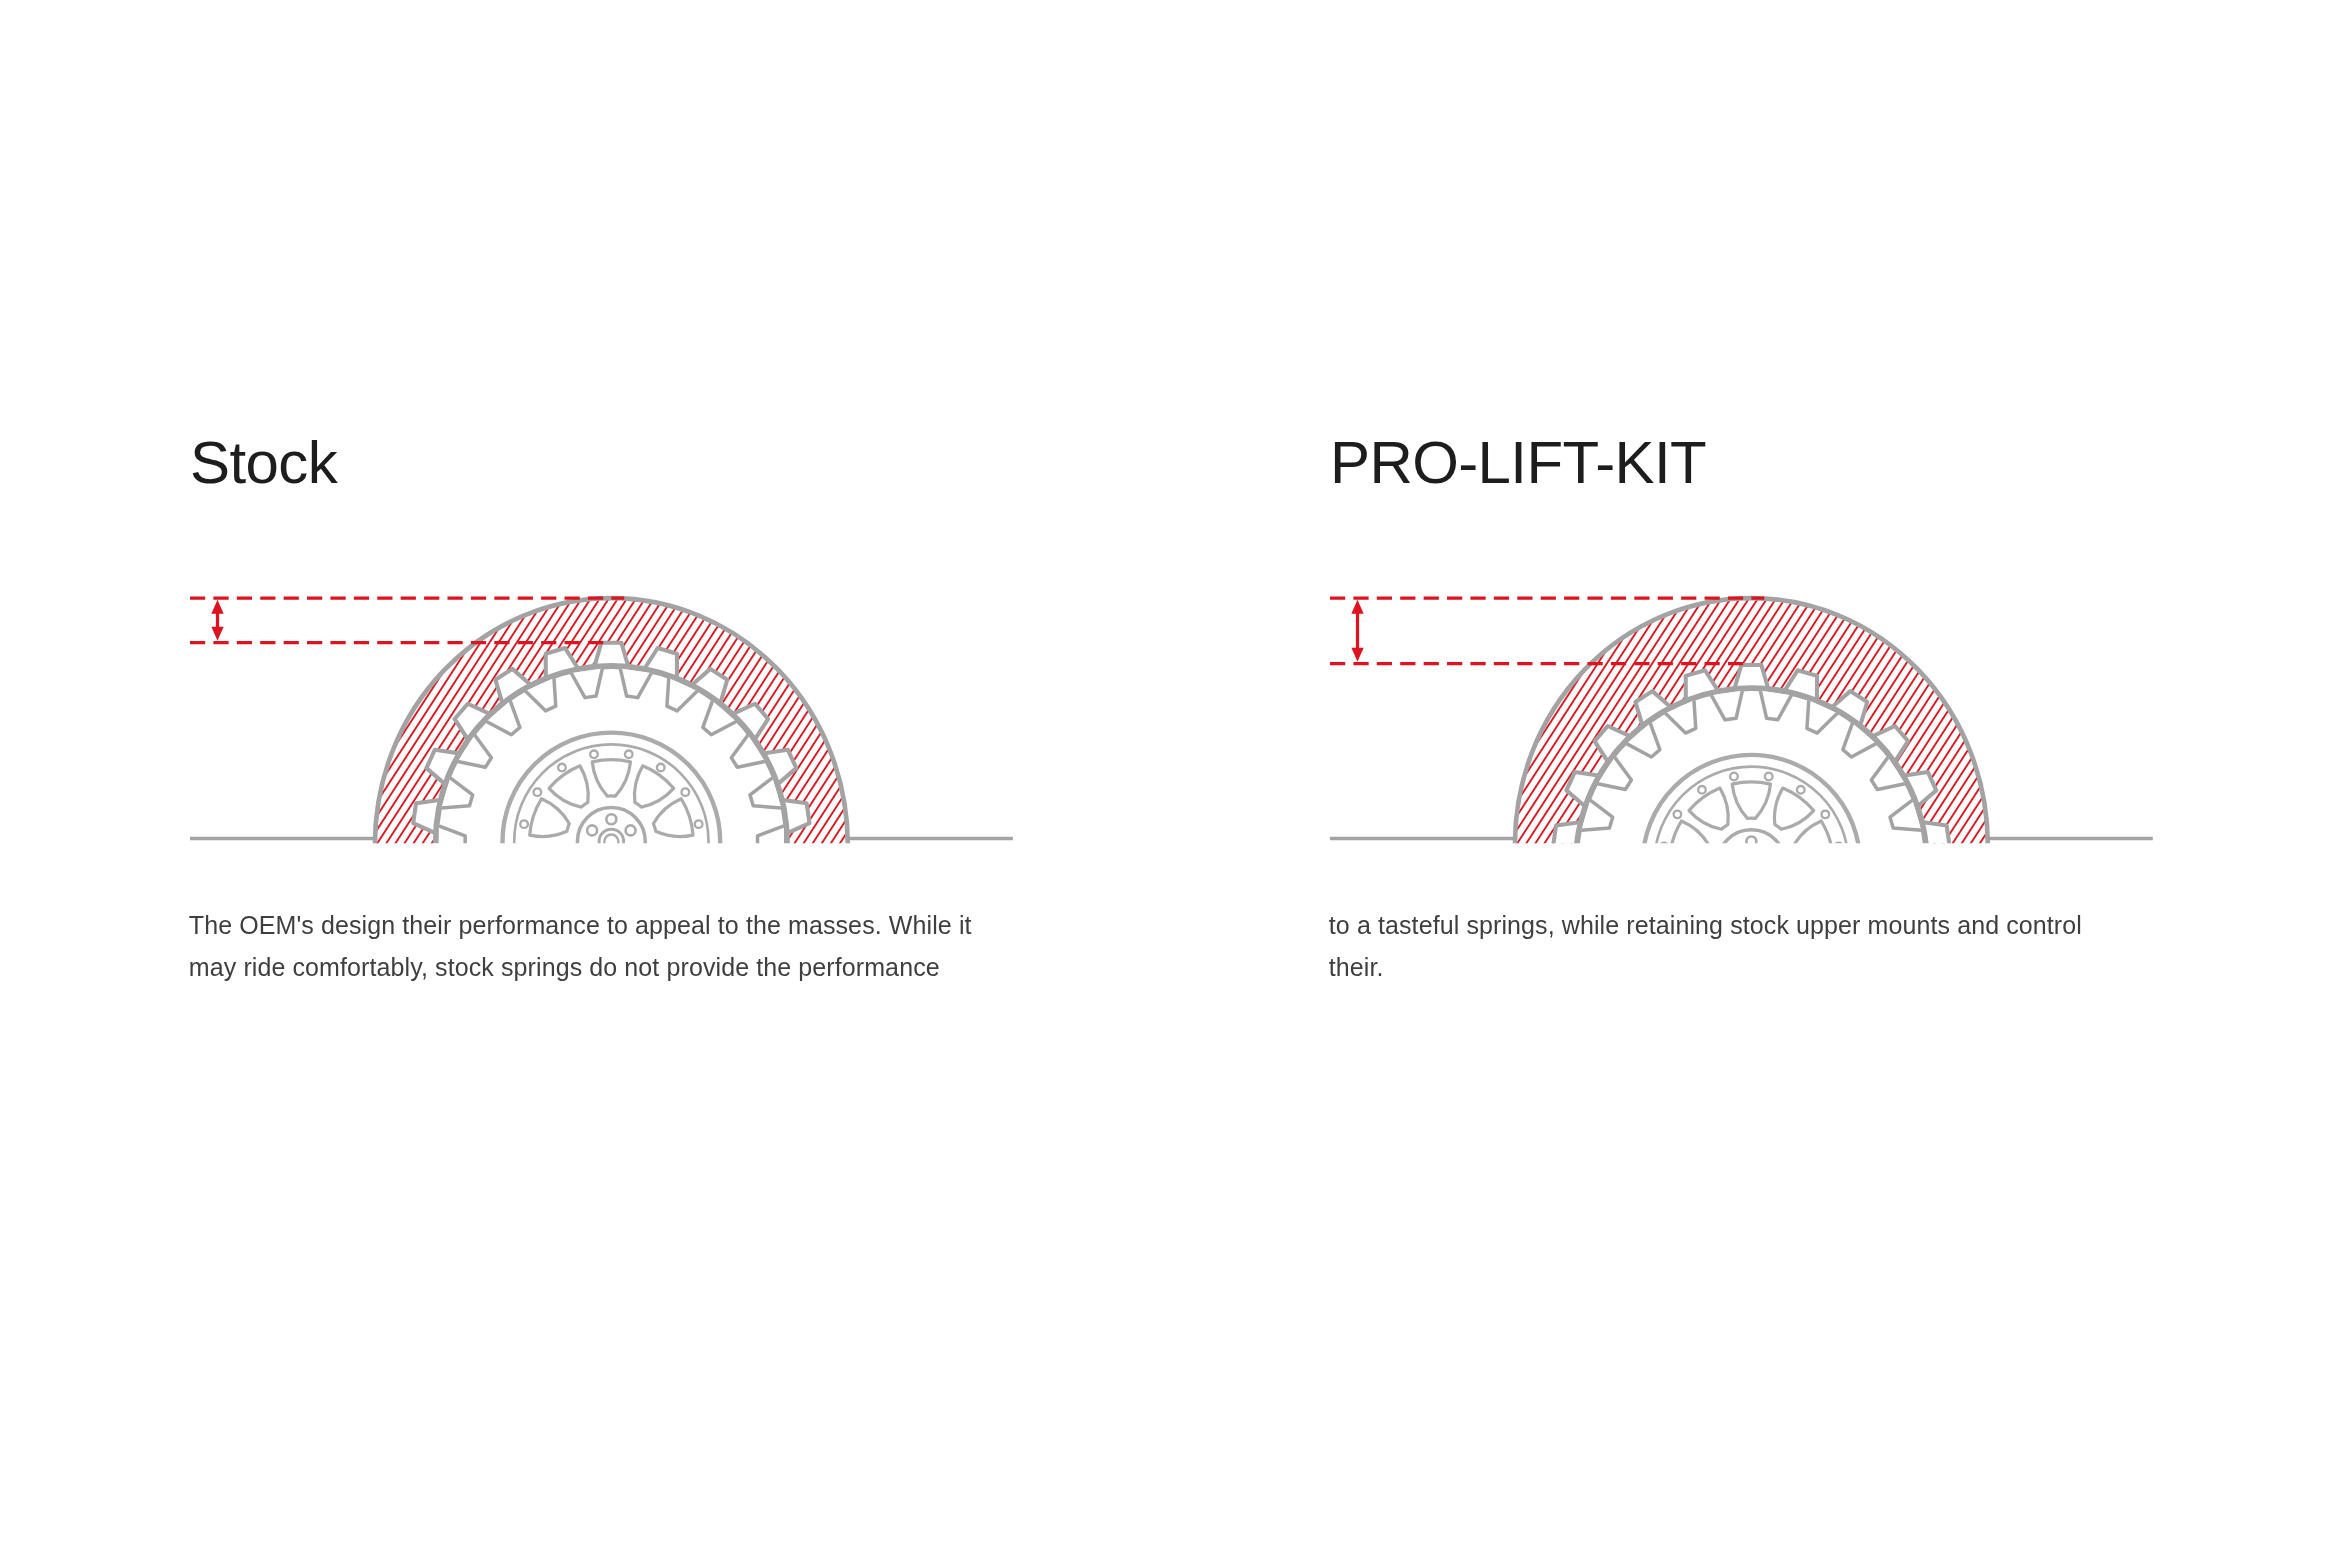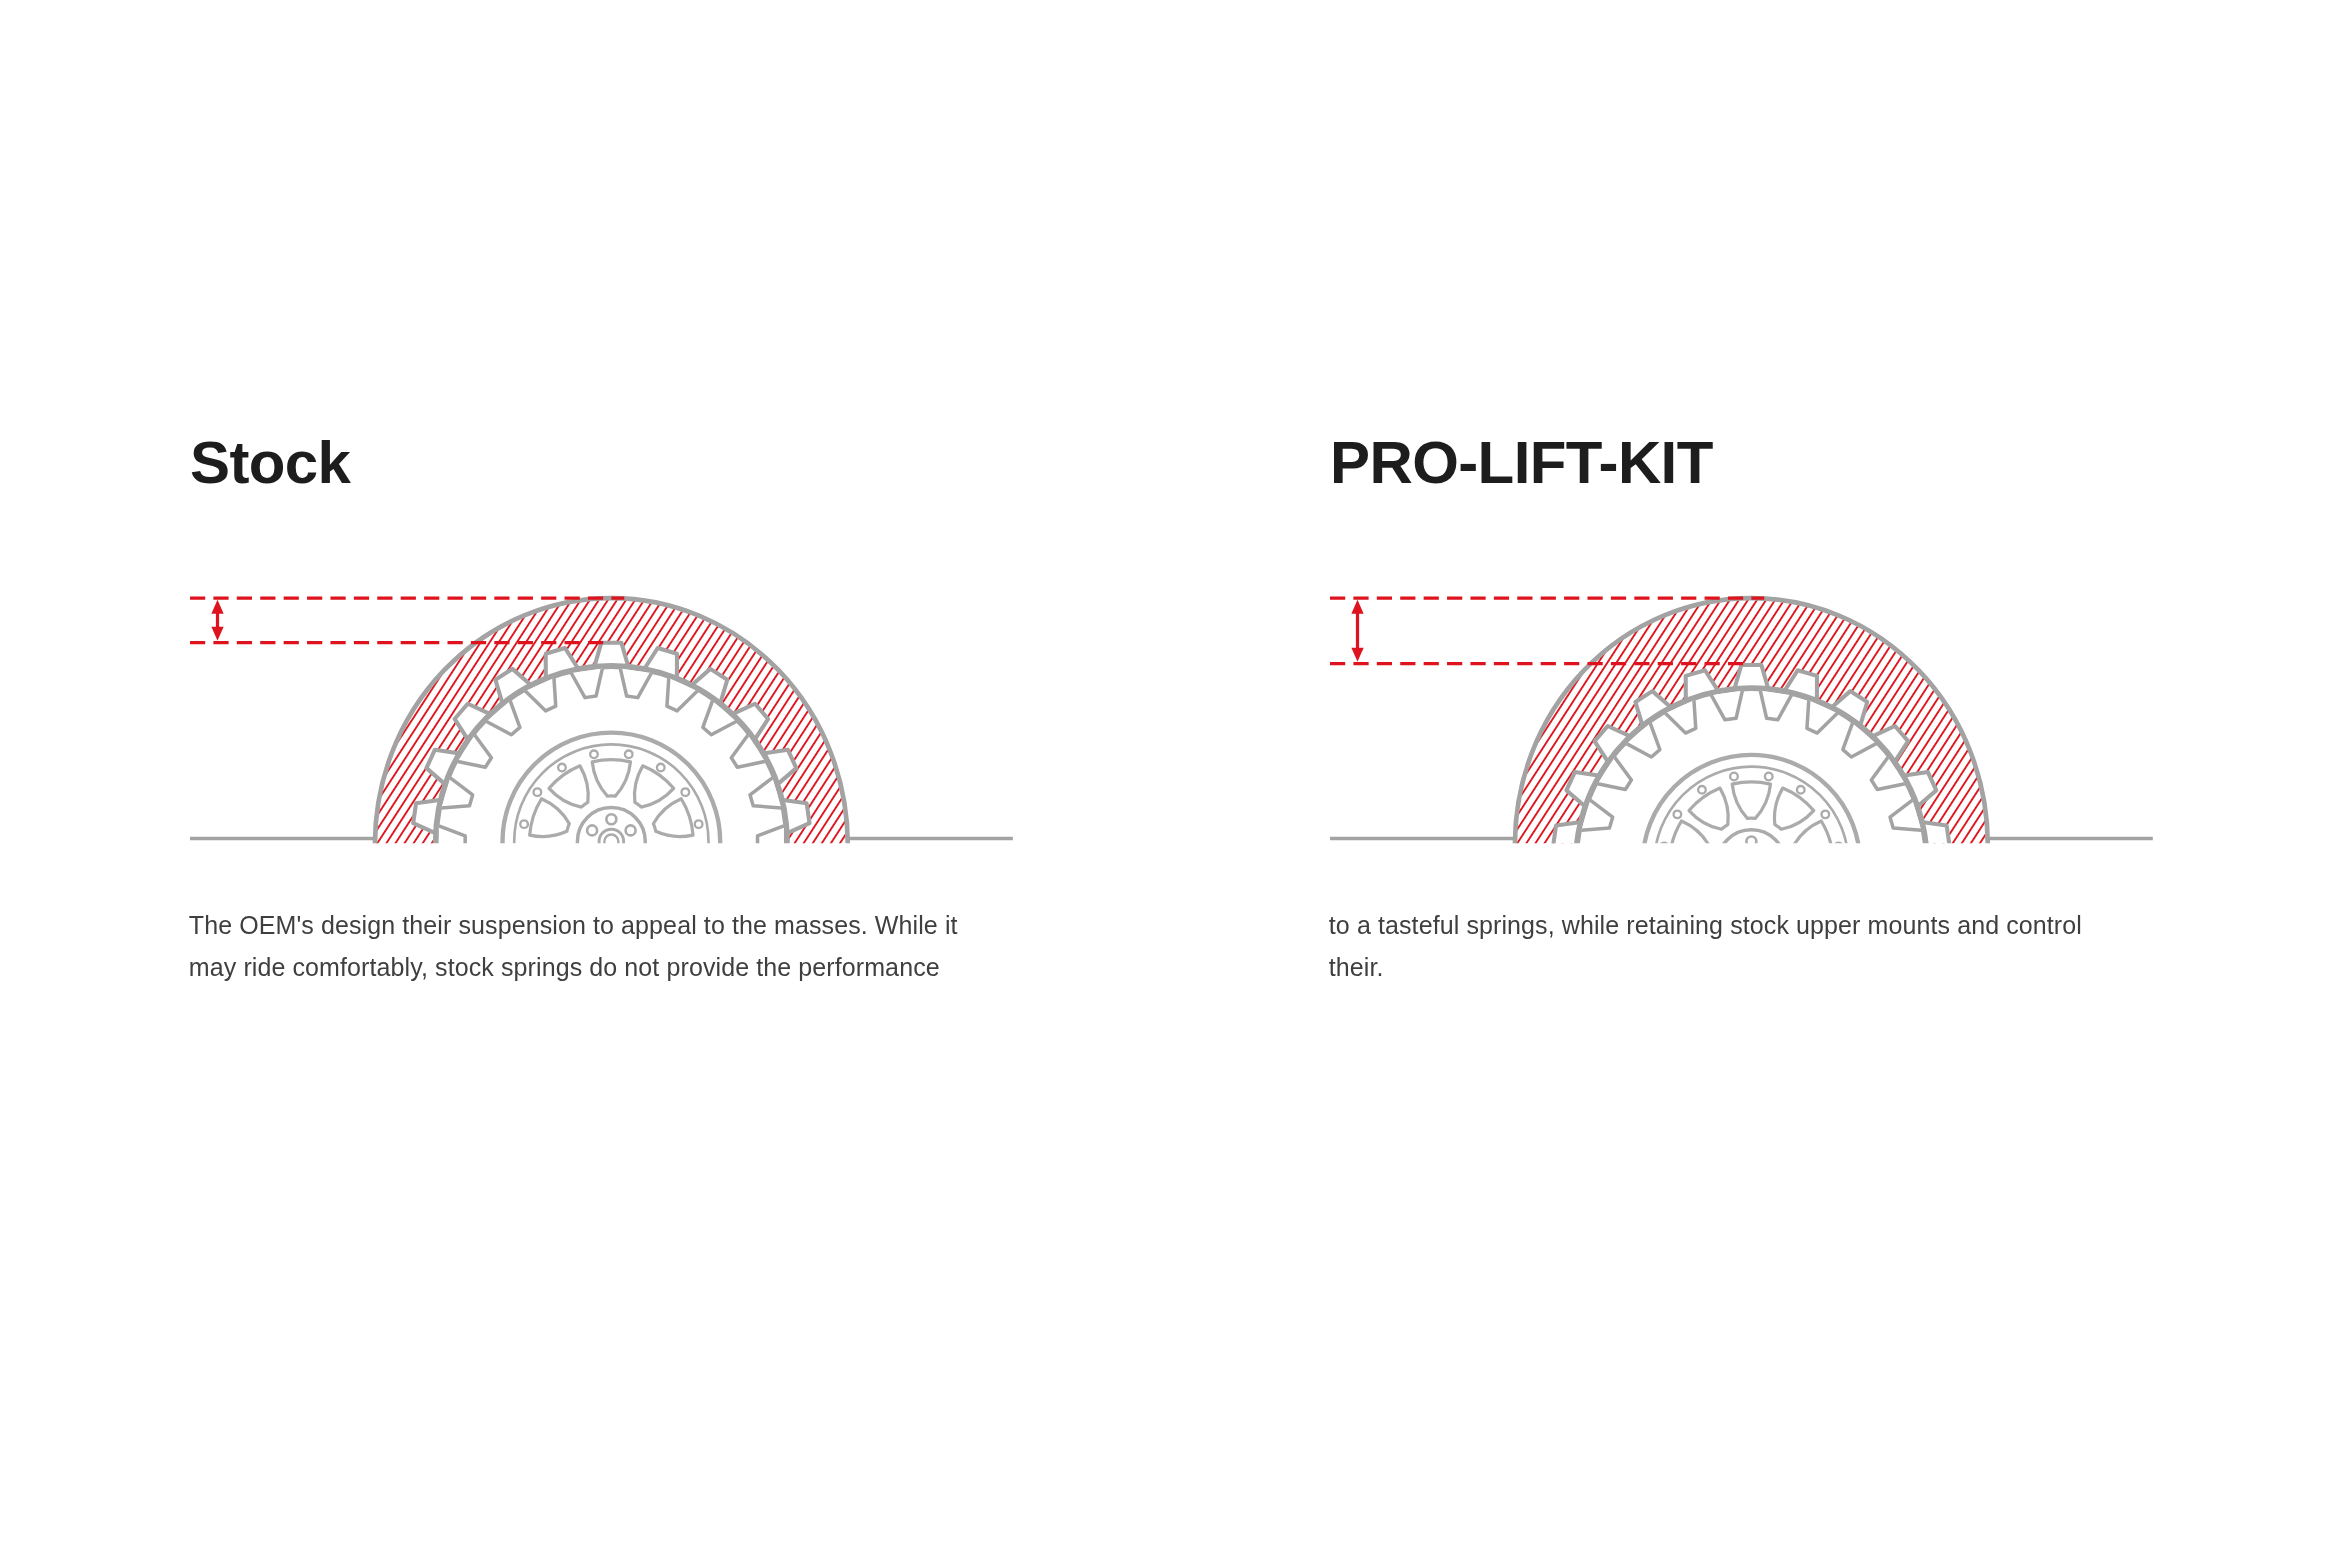--- a/index.html
+++ b/index.html
@@ -5,21 +5,21 @@
   html,body{margin:0;padding:0;}
   body{
     width:2342px;height:1562px;background:#ffffff;overflow:hidden;position:relative;
     font-family:"Liberation Sans","DejaVu Sans",sans-serif;
   }
   .panel{position:absolute;top:0;width:855px;height:1562px;}
   #panel-stock{left:190px;}
   #panel-prolift{left:1330px;}
   .panel-title{
     position:absolute;left:0;top:433px;margin:0;
-    font-size:60px;font-weight:700;line-height:1;letter-spacing:-0.6px;color:#1d1d1d;
+    font-size:60px;font-weight:400;line-height:1;letter-spacing:-0.6px;color:#1d1d1d;
     white-space:nowrap;
   }
   .figure{position:absolute;left:0;top:585px;width:831px;height:293px;display:block;}
   .panel-desc{position:absolute;left:-1.2px;top:904px;margin:0;color:#3f3f3f;}
   .panel-desc .line{font-size:25px;line-height:42px;white-space:nowrap;letter-spacing:0.1px;}
   .shared-defs{position:absolute;width:0;height:0;left:0;top:0;}
 </style>
 </head>
 <body>
 
@@ -131,21 +131,21 @@
       </g>
       <line x1="0" y1="22" x2="742" y2="22" stroke="#de131d" stroke-width="5.5" stroke-dasharray="26 14"></line>
       <line x1="0" y1="98" x2="716" y2="98" stroke="#de131d" stroke-width="5.5" stroke-dasharray="26 14"></line>
       <g>
         <line x1="47" y1="45" x2="47" y2="75" stroke="#de131d" stroke-width="5.5"></line>
         <polygon points="47,25 36.5,49 57.5,49" fill="#de131d"></polygon>
         <polygon points="47,95 36.5,71 57.5,71" fill="#de131d"></polygon>
       </g>
     </svg>
   <div class="panel-desc">
-    <div class="line">The OEM's design their suspension to appeal to the masses. While it</div>
+    <div class="line">The OEM's design their performance to appeal to the masses. While it</div>
     <div class="line">may ride comfortably, stock springs do not provide the performance</div>
   </div>
 </section>
 
 <section class="panel" id="panel-prolift">
   <h1 class="panel-title">PRO-LIFT-KIT</h1>
   <svg class="figure" viewBox="0 0 1420 500">
       <g clip-path="url(#figcut)">
         <line x1="0" y1="433" x2="1406" y2="433" stroke="#a3a3a3" stroke-width="6"></line>
         <path d="M 316 443 A 404 421 0 0 1 1124 443 Z M 416 476 a 304 304 0 1 0 608 0 a 304 304 0 1 0 -608 0 Z" fill="#ffffff" fill-rule="evenodd" stroke="none"></path>

